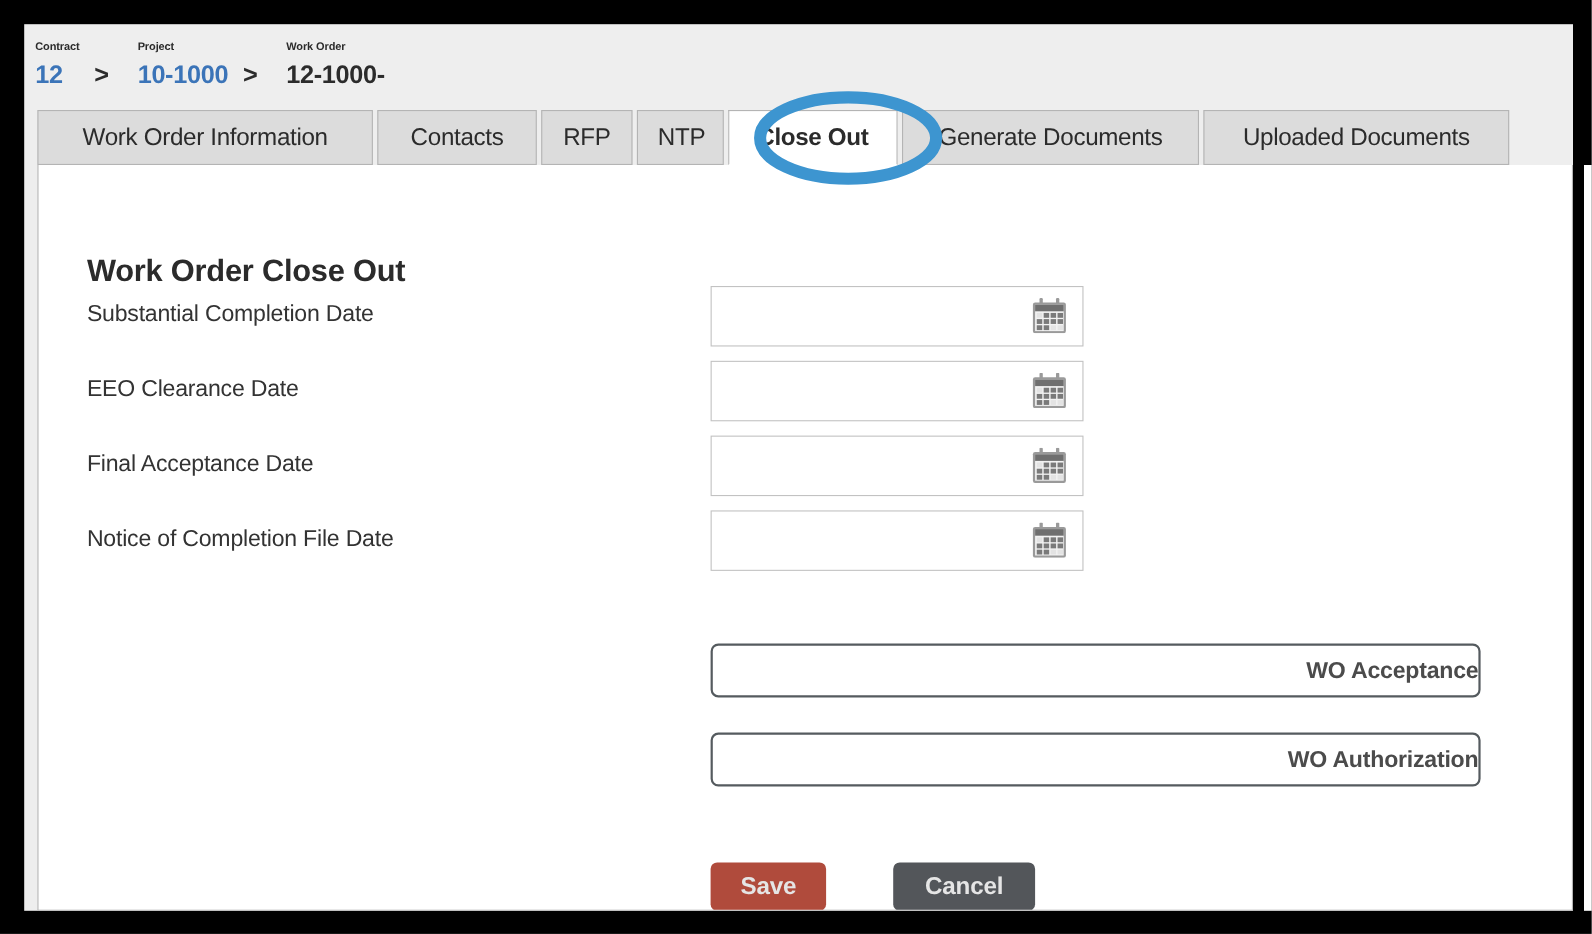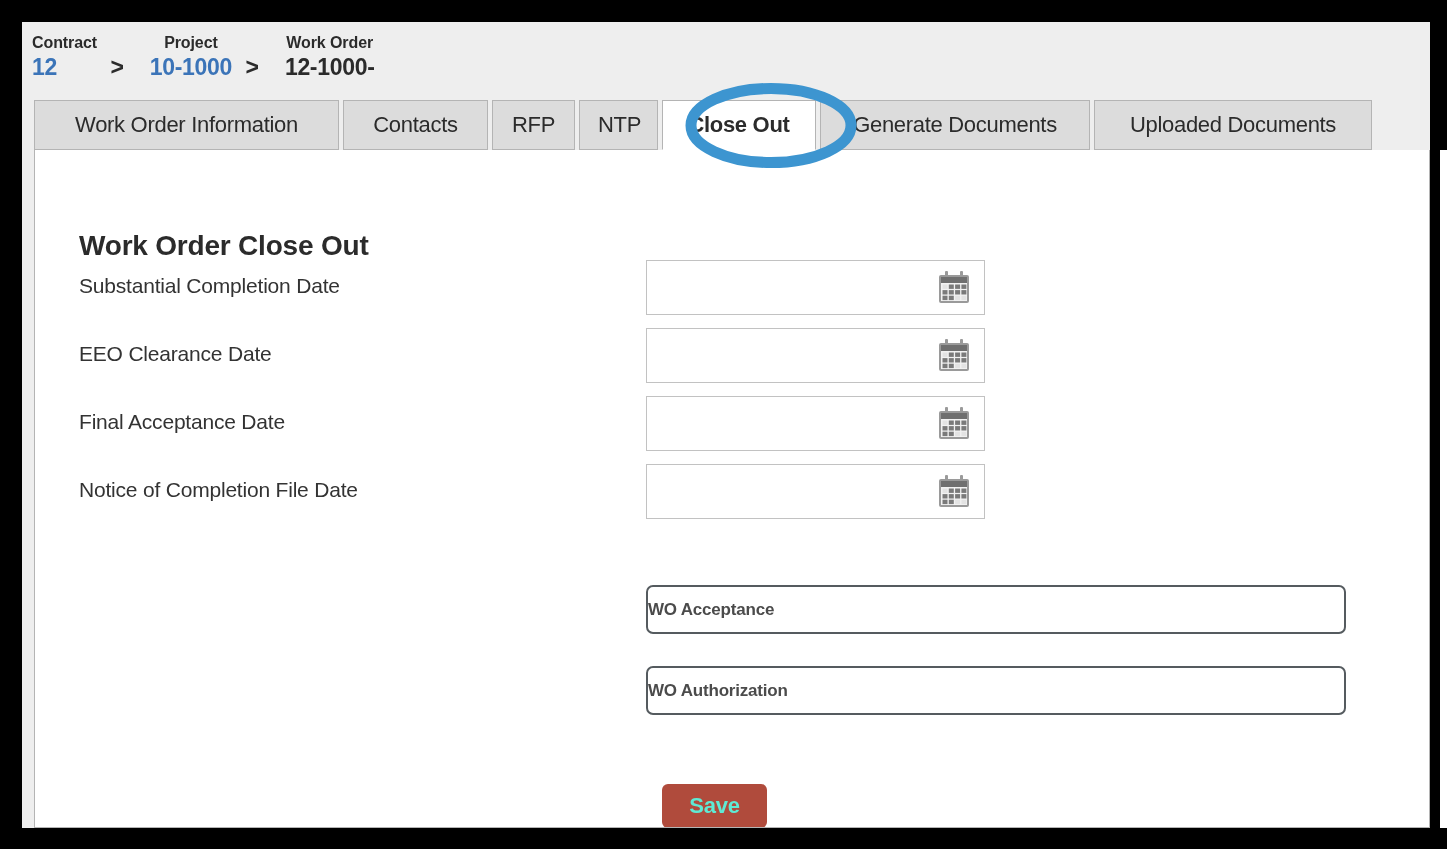--- a/index.html
+++ b/index.html
@@ -39,26 +39,25 @@
     left: 10px; top: 12px;
     height: 60px;
     white-space: nowrap;
   }
   .crumb-col {
     display: inline-block;
     vertical-align: top;
     text-align: left;
   }
   .crumb-head {
-    font-size: 16px;
+    font-size: 10px;
     font-weight: bold;
     color: #2b2b2b;
     line-height: 18px;
     letter-spacing: -0.1px;
-    text-align: center;
   }
   .crumb-val {
     font-size: 23px;
     font-weight: bold;
     line-height: 30px;
     letter-spacing: -0.3px;
   }
   .crumb-val.link { color: #3b74b8; }
   .crumb-val.plain { color: #2b2b2b; }
   .crumb-sep {
@@ -163,40 +162,39 @@
 
   
   .wide-btn {
     position: absolute;
     left: 611px;
     width: 700px; height: 49px;
     background: #ffffff;
     border: 2px solid #555b5f;
     border-radius: 7px;
     color: #4b4b4b;
-    font-size: 17px;
-    font-weight: bold;
-    text-align: left;
+    font-size: 21px;
+    font-weight: bold;
+    text-align: right;
     line-height: 45px;
     letter-spacing: -0.2px;
   }
 
   
   .pill-btn {
     position: absolute;
     height: 44px;
     border: none;
     border-radius: 6px;
-    color: #5eead4;
+    color: #e5e5e5;
     font-family: "Liberation Sans", sans-serif;
     font-size: 22px;
     font-weight: bold;
     letter-spacing: -0.2px;
     cursor: pointer;
-    margin-left: 16px;
   }
   #btn-save { left: 611px; top: 634px; width: 105px; background: #b04b3c; }
   #btn-cancel { left: 777px; top: 634px; width: 129px; background: #53565a; }
 
   
   #annot {
     position: absolute;
     left: 682px; top: 82px;
     width: 178px; height: 87px;
     pointer-events: none;
@@ -338,20 +336,21 @@
             </div>
           </div>
         </div>
 
       <div id="actions-host">
           <div class="wide-btn" style="top: 435px;">WO Acceptance</div>
           <div class="wide-btn" style="top: 516px;">WO Authorization</div>
         </div>
 
       <button class="pill-btn" id="btn-save">Save</button>
+      <button class="pill-btn" id="btn-cancel">Cancel</button>
     </div>
   </div>
 
   <div id="right-bleed"></div>
 
   <svg id="annot" viewBox="0 0 178 87" xmlns="http://www.w3.org/2000/svg">
     <ellipse cx="89" cy="43.5" rx="80" ry="37" fill="none" stroke="#3d95d0" stroke-width="11"></ellipse>
   </svg>
 </div>
 

